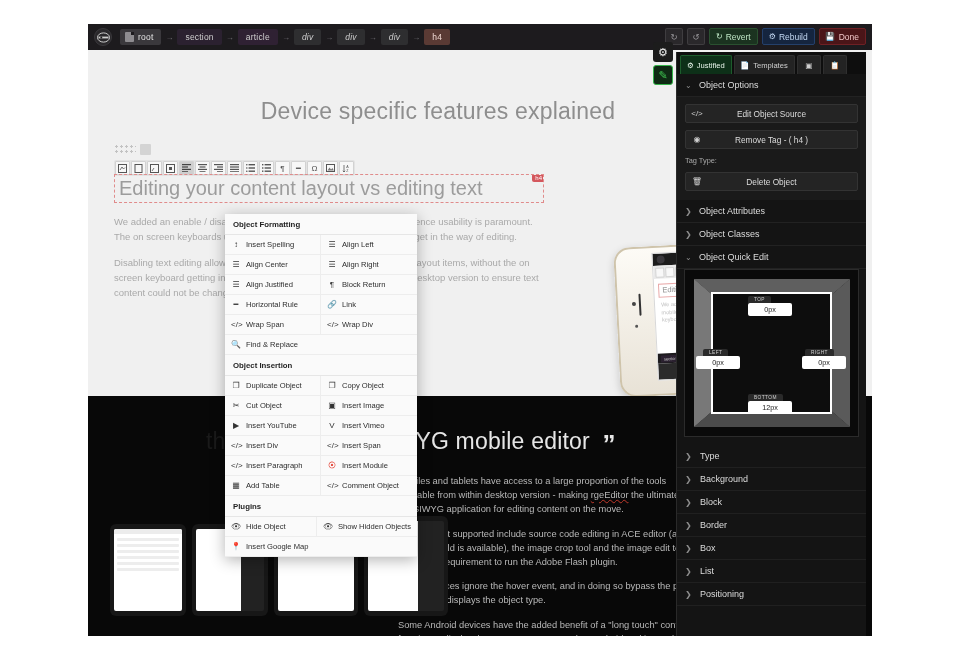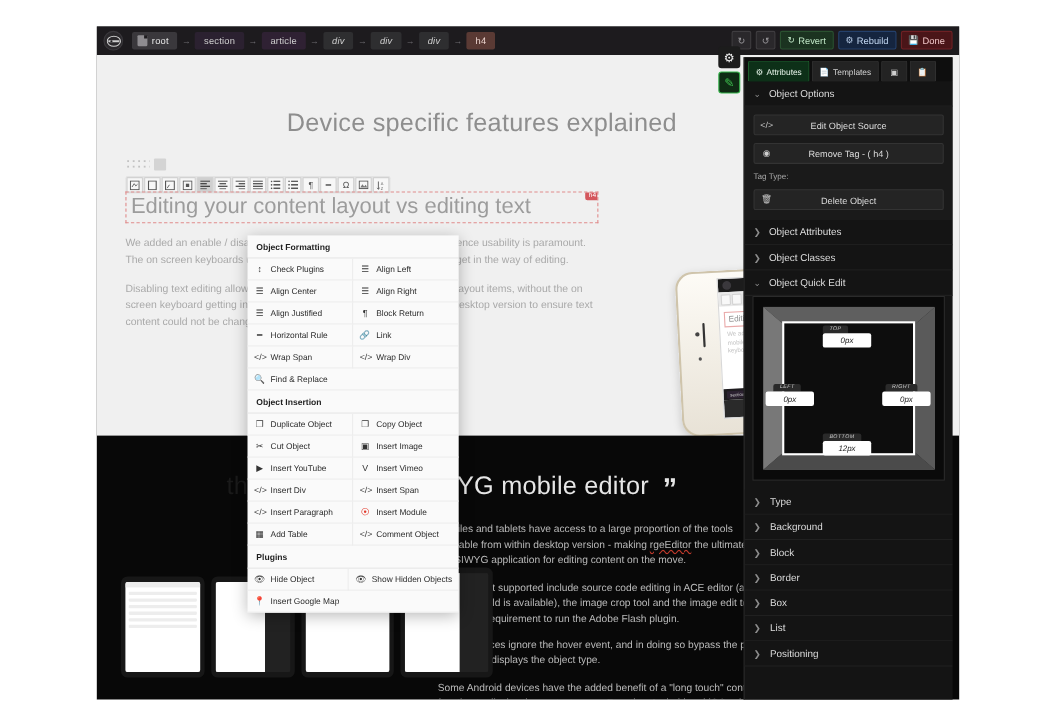--- a/index.html
+++ b/index.html
@@ -222,21 +222,21 @@
   
   .qe-tabs{ display:flex; gap:3px; padding:6px 7px 5px; }
   .qe-tab{
     flex:1; height:16px; background:#242424; border:1px solid #333; border-radius:2px;
     display:flex;align-items:center;justify-content:center;
     font-size:7.4px; color:#cfcfcf;
   }
   .qe-tab.active{ background:#123a1c; border-color:#1f6630; color:#eaf6ec;}
   .boxmodel{
     margin:0 7px 8px; height:168px; background:#0a0a0a; border:1px solid #2b2b2b;
-    position:relative; overflow:hidden;font-style:italic;
+    position:relative; overflow:hidden;
   }
   .bm-persp{ position:absolute; inset:9px; background:#6e6e6e; }
   .bm-persp:before,.bm-persp:after{
     content:""; position:absolute; background:#3b3b3b;
   }
   .bm-inner{
     position:absolute; left:26px; top:22px; right:26px; bottom:22px;
     background:#0d0d0d; border:2px solid #fff;
   }
   .bm-diag{position:absolute;inset:0;}
@@ -540,21 +540,21 @@
             </div>
         </div>
       </div>
     </div>
 
     <div class="ctx">
       <div class="ctx-h">Object Formatting</div>
       <div class="ctx-grid">
         <div class="ctx-item">
             <span class="ic">↕</span>
-            <span class="lbl">Check Plugins</span>
+            <span class="lbl">Insert Spelling</span>
           </div>
         <div class="ctx-item">
             <span class="ic">☰</span>
             <span class="lbl">Align Left</span>
           </div>
         <div class="ctx-item">
             <span class="ic">☰</span>
             <span class="lbl">Align Center</span>
           </div>
         <div class="ctx-item">
@@ -663,21 +663,21 @@
 
   <div class="floatbtns">
     <div class="fb gear">⚙</div>
     <div class="fb edit">✎</div>
   </div>
 
   <div class="panel">
     <div class="ptabs">
       <div class="ptab active">
           <span>⚙</span>
-          <span>Attributes</span>
+          <span>Justified</span>
         </div>
       <div class="ptab">
           <span>📄</span>
           <span>Templates</span>
         </div>
       <div class="ptab ic-only">
           <span>▣</span>
         </div>
       <div class="ptab ic-only">
           <span>📋</span>

